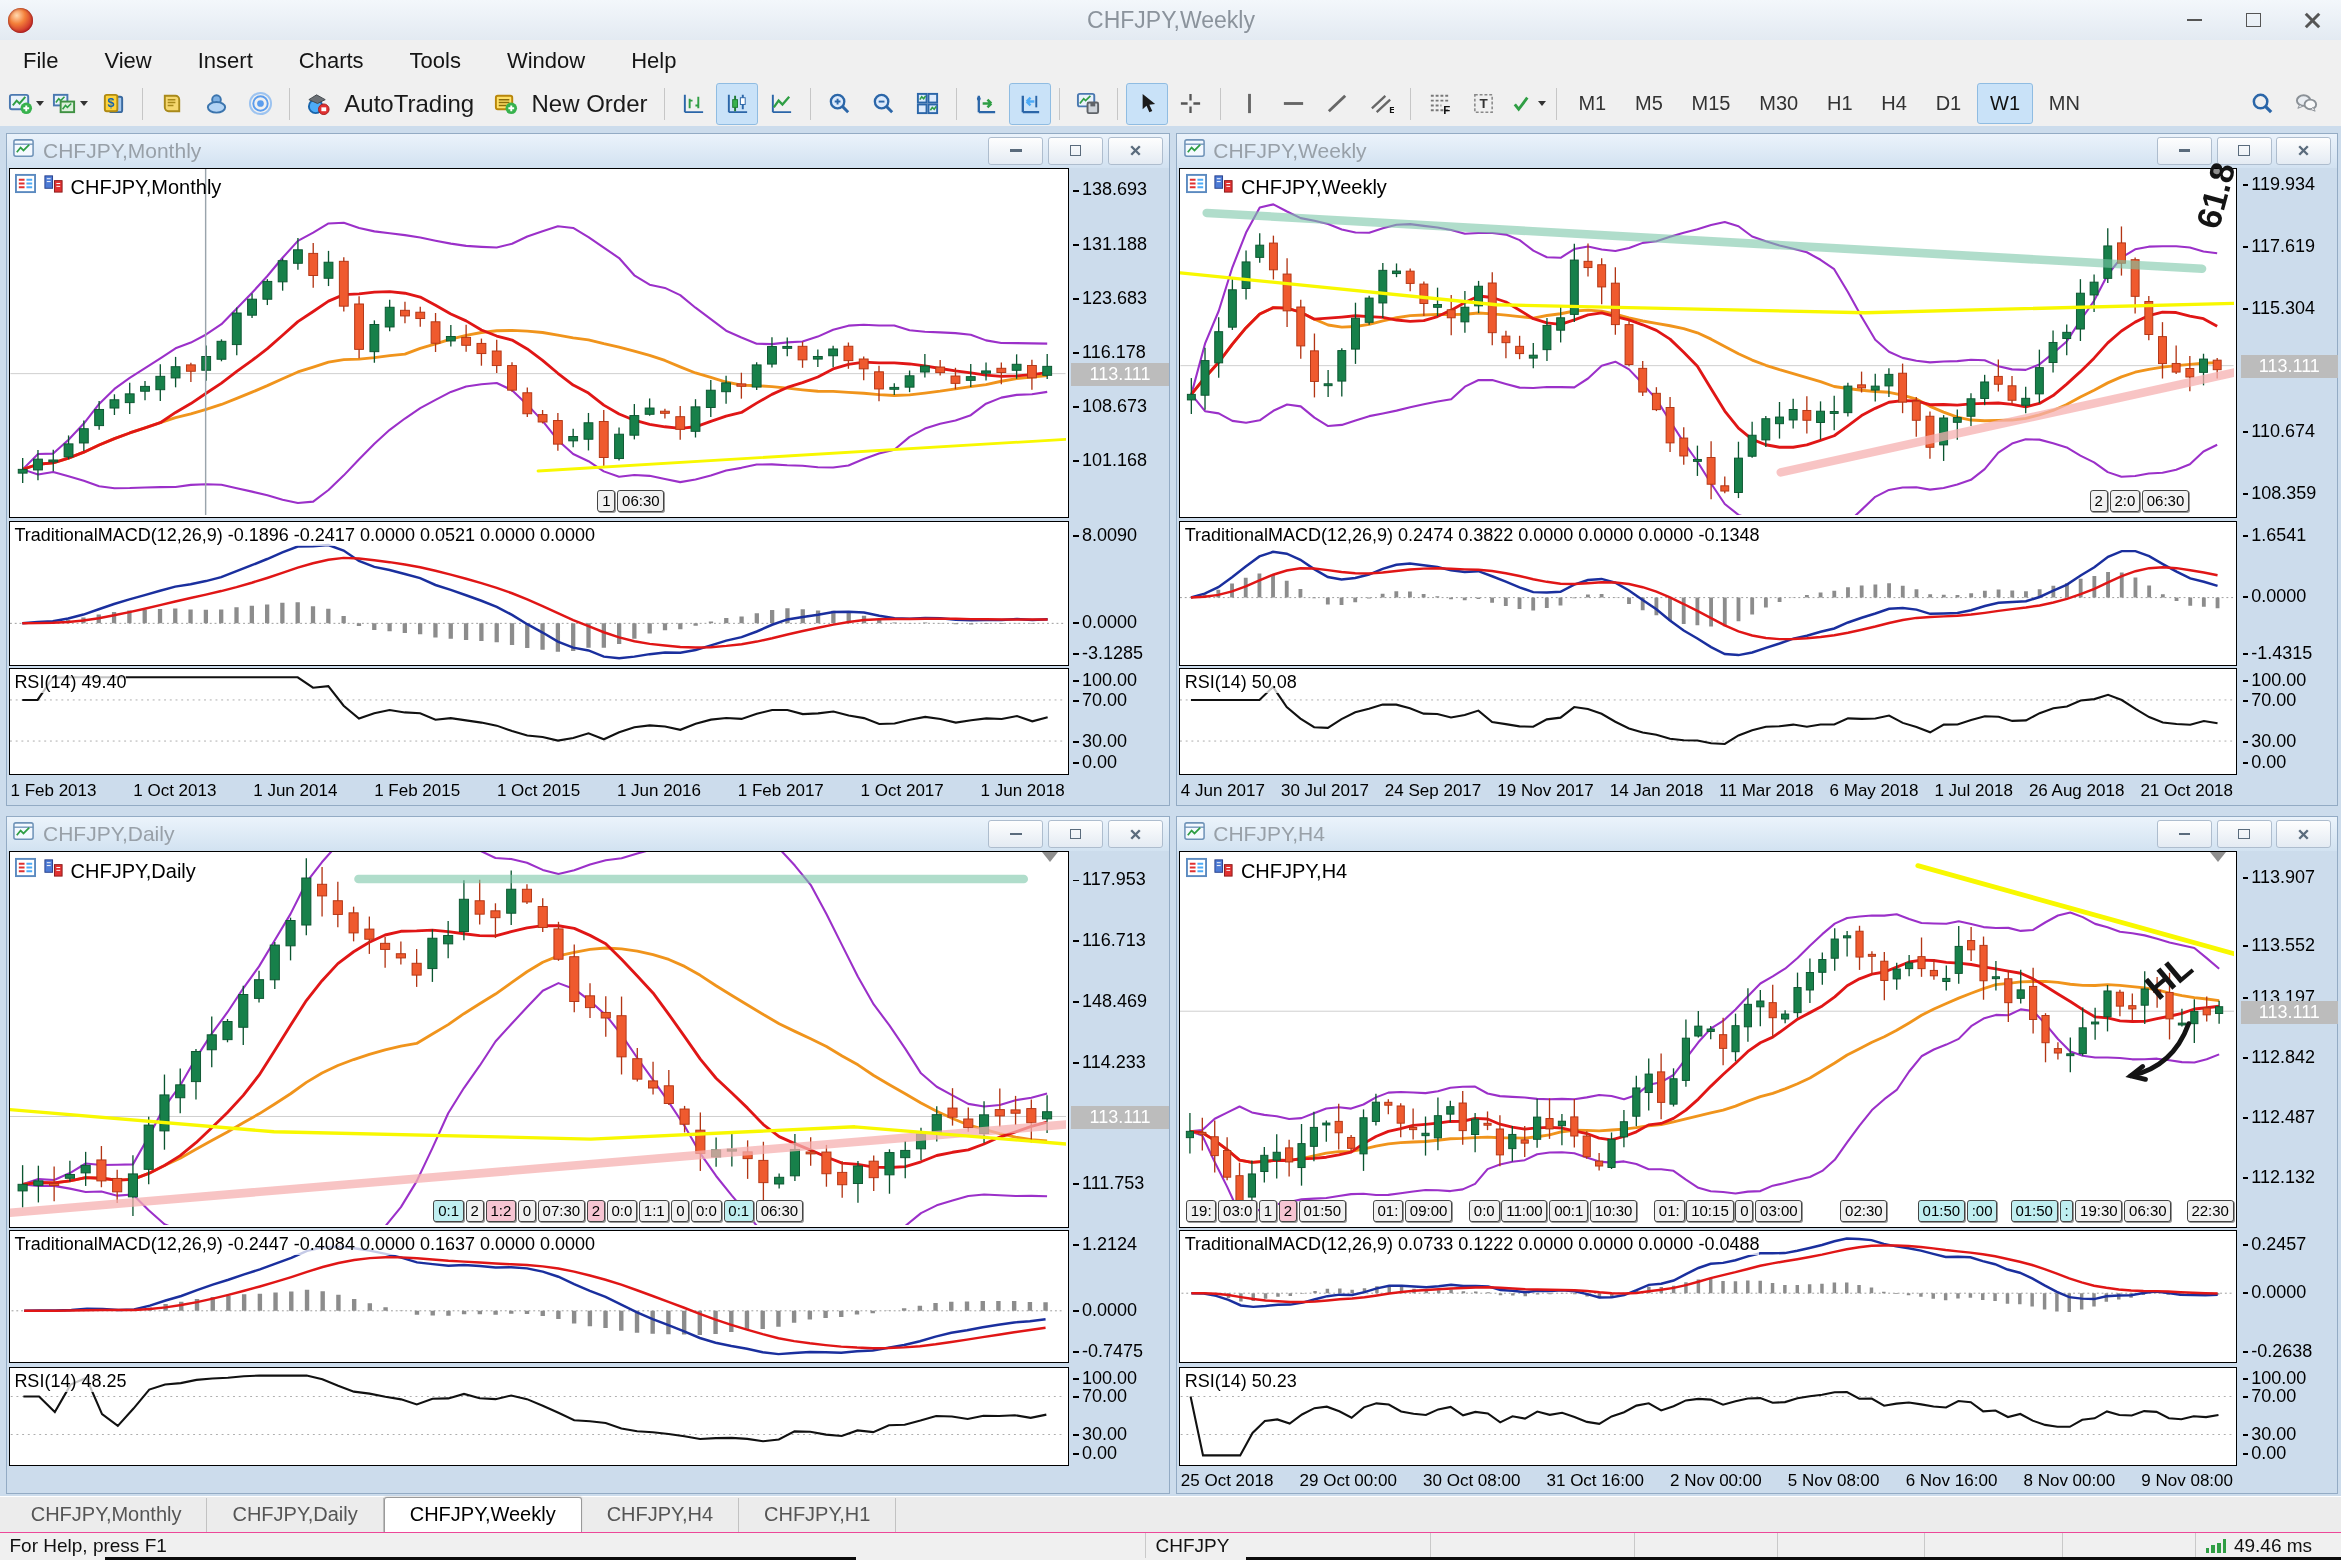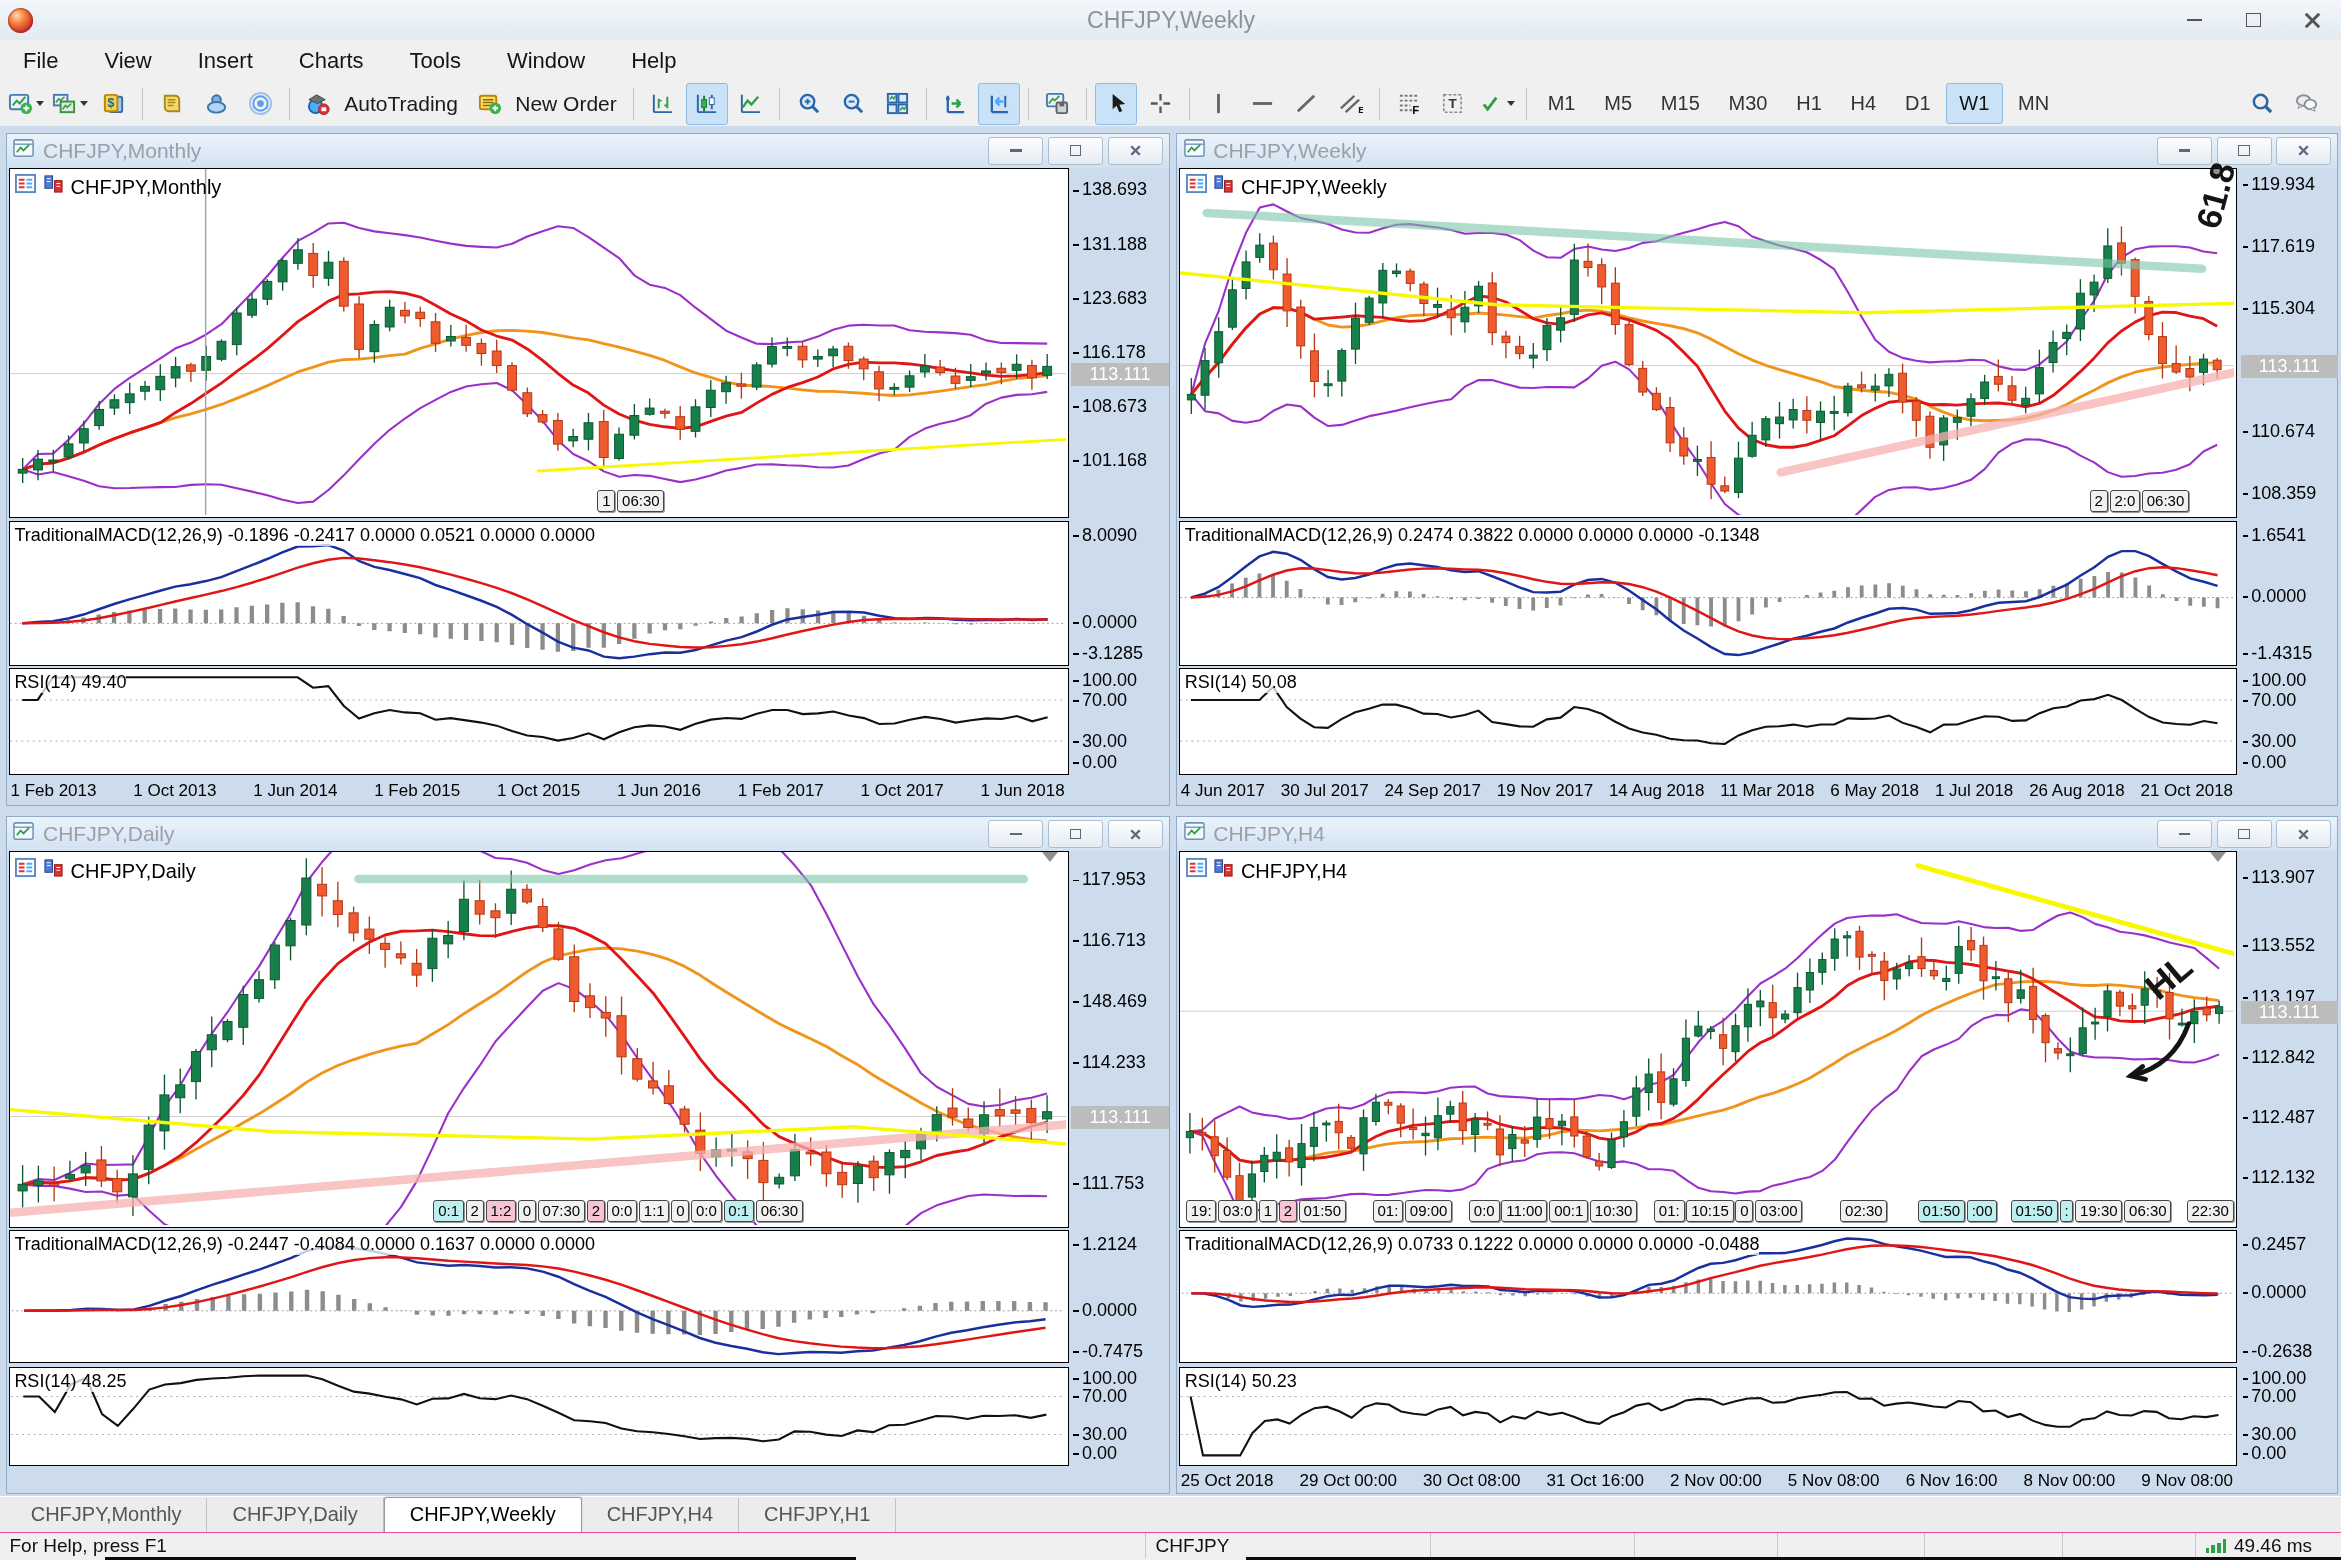--- a/index.html
+++ b/index.html
@@ -18,21 +18,21 @@
   .xwrap{position:relative;width:19px;height:19px;display:flex;align-items:center;justify-content:center;}
   
   .menubar{position:absolute;left:0;top:40px;width:100%;height:41px;background:#f0f0f0;display:flex;align-items:center;font-size:22px;color:#141414;}
   .menuitem{padding:4.8px 23px;border-radius:2.9px;}
   
   .toolbar{position:absolute;left:0;top:81px;width:100%;height:46px;background:#f0f0f0;border-bottom:1px solid #cfcfcf;display:flex;align-items:center;padding-left:3.8px;box-sizing:border-box;}
   .tbtn{min-width:40px;height:40px;display:flex;align-items:center;justify-content:center;border:1px solid transparent;border-radius:2.9px;margin:0 1px;}
   .tbtn.active{background:#c9e2f8;border-color:#8fbce2;}
   .tbtn svg{display:block;}
   .tsep{width:1px;height:32px;background:#c6c6c6;margin:0 6.7px;}
-  .tlabel{font-size:21px;color:#1a1a1a;margin:0 9.5px 0 3.8px;white-space:nowrap;}
+  .tlabel{font-size:24px;color:#1a1a1a;margin:0 9.5px 0 3.8px;white-space:nowrap;}
   .caret{width:0;height:0;border-left:4.8px solid transparent;border-right:4.8px solid transparent;border-top:5.7px solid #333;margin-left:2.9px;}
   .tfbtn{font-size:20px;color:#333;padding:7.6px 12.4px;border-radius:2.9px;border:1px solid transparent;margin:0 1px;}
   .tfbtn.active{background:#c9e2f8;border-color:#8fbce2;color:#111;}
   .tright{margin-left:auto;display:flex;align-items:center;margin-right:13.3px;}
   
   .mdi{position:absolute;left:0;top:126px;width:2342px;height:1370px;background:#ccdcec;}
   .cwin{position:absolute;background:#ccdcec;border:1px solid #93abc4;box-sizing:border-box;}
   .caption{height:34px;display:flex;align-items:center;background:linear-gradient(#ebf3fb,#d2e2f1);color:#98a0a8;font-size:21px;padding:0 5.7px;}
   .caption .ctitle{margin-left:7.6px;}
   .cbtns{margin-left:auto;display:flex;}
@@ -758,21 +758,21 @@
           <div class="pane" style="top: 500px; width: 1058px; height: 107px;"><svg width="1054" height="103" viewBox="0 0 1108 108">
               <line x1="0" y1="32.4" x2="1108" y2="32.4" stroke="#aaa" stroke-dasharray="2,4" stroke-width="1"></line>
               <line x1="0" y1="75.6" x2="1108" y2="75.6" stroke="#aaa" stroke-dasharray="2,4" stroke-width="1"></line>
               <path d="M11.5,32.4L25.9,32.4L40.3,32.4L54.7,32.4L69.1,32.4L83.5,32.4L97.8,18.7L112.2,39.8L126.6,52.0L141.0,61.1L155.4,61.7L169.8,52.5L184.2,45.4L198.6,41.6L213.0,37.1L227.4,37.3L241.7,41.1L256.1,46.8L270.5,47.1L284.9,50.8L299.3,48.3L313.7,43.6L328.1,55.7L342.5,57.8L356.9,60.2L371.3,60.5L385.6,52.8L400.0,51.0L414.4,39.9L428.8,41.9L443.2,46.9L457.6,55.3L472.0,62.4L486.4,66.6L500.8,69.0L515.1,73.2L529.5,74.7L543.9,75.1L558.3,78.0L572.7,78.7L587.1,69.7L601.5,64.2L615.9,60.5L630.3,60.1L644.7,58.3L659.0,60.5L673.4,58.2L687.8,58.2L702.2,51.8L716.6,52.3L731.0,51.9L745.4,48.8L759.8,56.5L774.2,60.8L788.6,66.4L802.9,58.3L817.3,58.2L831.7,53.4L846.1,49.5L860.5,50.1L874.9,54.4L889.3,53.9L903.7,46.3L918.1,41.2L932.4,39.3L946.8,33.0L961.2,31.5L975.6,27.0L990.0,32.5L1004.4,41.7L1018.8,50.4L1033.2,56.1L1047.6,57.6L1062.0,58.5L1076.3,54.6L1090.7,56.8" fill="none" stroke="#111111" stroke-width="2.2"></path>
             </svg><div class="indlabel">RSI(14) 50.08</div></div>
           <div class="xaxis" style="top: 610px; width: 1058px;">
             <span>4 Jun 2017</span>
             <span>30 Jul 2017</span>
             <span>24 Sep 2017</span>
             <span>19 Nov 2017</span>
-            <span>14 Aug 2018</span>
+            <span>14 Jan 2018</span>
             <span>11 Mar 2018</span>
             <span>6 May 2018</span>
             <span>1 Jul 2018</span>
             <span>26 Aug 2018</span>
             <span>21 Oct 2018</span>
           </div>
           <div class="scalecol" style="left: 1060px; width: 97px;">
             <span class="ptick" style="top: 6.5px;">119.934</span>
             <span class="ptick" style="top: 68px;">117.619</span>
             <span class="ptick" style="top: 130px;">115.304</span>

